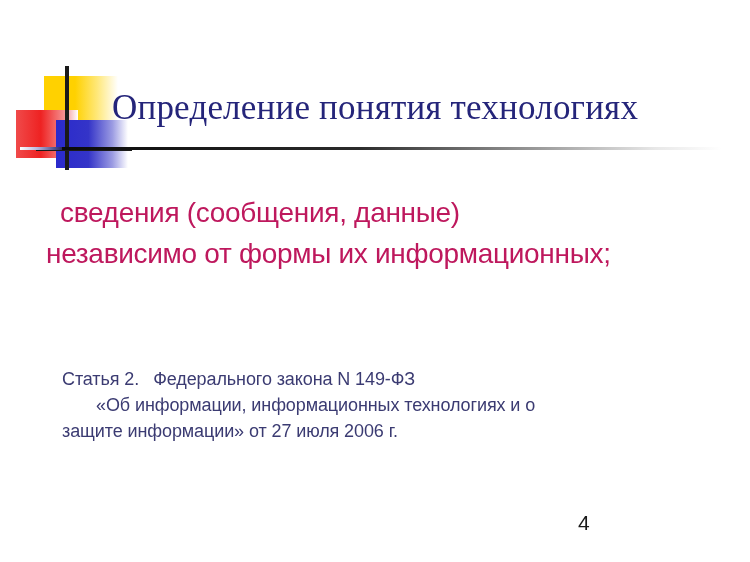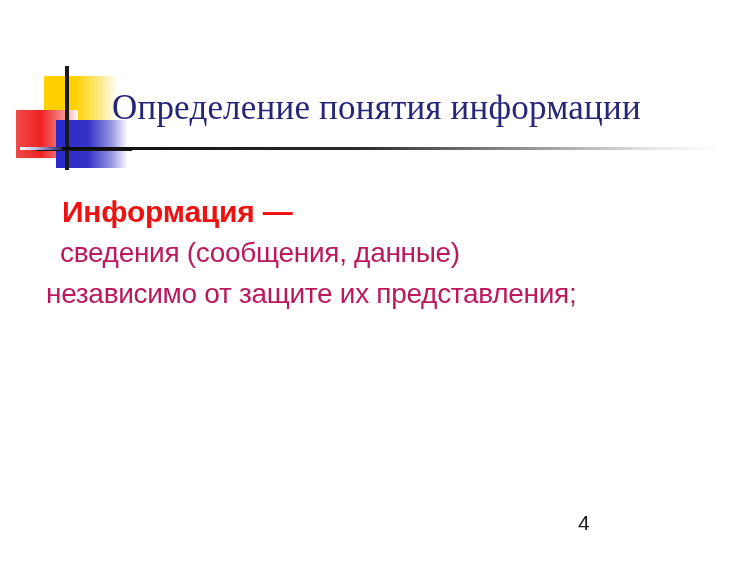--- a/index.html
+++ b/index.html
@@ -159,27 +159,33 @@
 <div class="slide">
 
   <div class="logo">
     <div class="sq sq-yellow"></div>
     <div class="sq sq-red"></div>
     <div class="sq sq-blue"></div>
     <div class="logo-vline"></div>
     <div class="logo-hline"></div>
   </div>
 
-  <div class="title">Определение понятия информации</div>
+  <div class="title">Определение понятия технологиях</div>
 
   <div class="title-rule-stub"></div>
   <div class="title-rule"></div>
 
   <div class="definition">
-    <p class="def-term">Информация —</p>
     <p class="def-line def-line-1">сведения (сообщения, данные)</p>
-    <p class="def-line def-line-2">независимо от защите их представления;</p>
+    <p class="def-line def-line-2">независимо от формы их информационных;</p>
   </div>
 
+  <div class="citation">
+    <p class="cite-line cite-line-1">
+      <span>Статья 2.</span><span class="cite-gap"></span><span>Федерального закона N 149-ФЗ</span>
+    </p>
+    <p class="cite-line cite-line-2">«Об информации, информационных технологиях и о</p>
+    <p class="cite-line cite-line-3">защите информации» от 27 июля 2006 г.</p>
+  </div>
 
   <div class="page-number">4</div>
 
 </div>
 
 </body></html>

